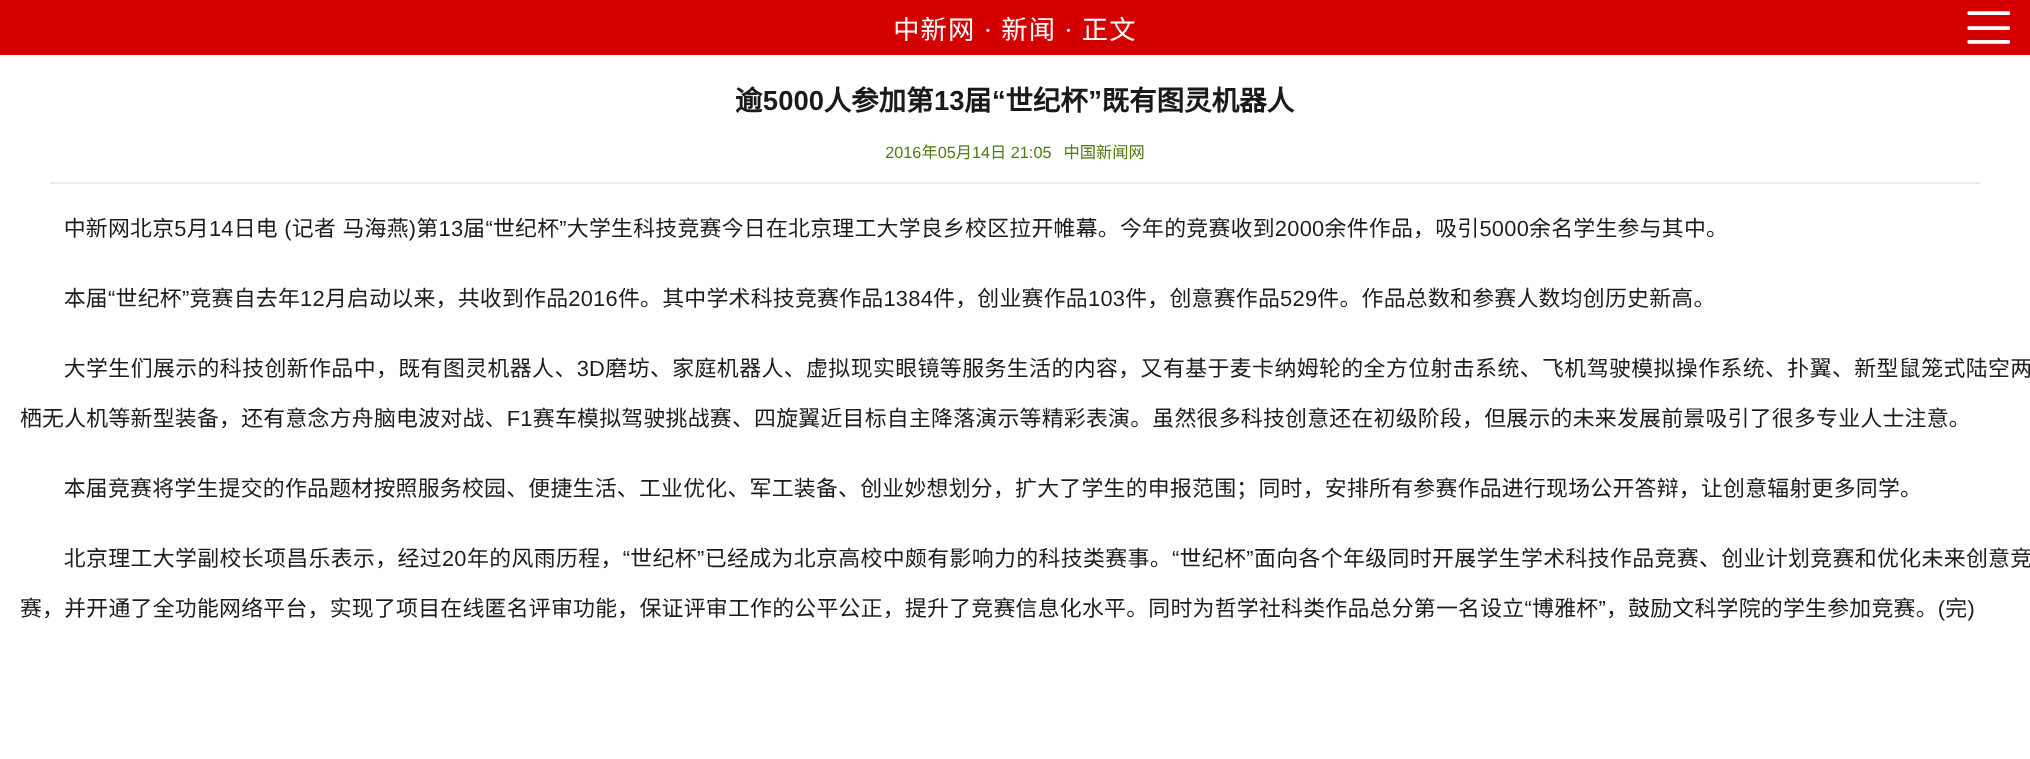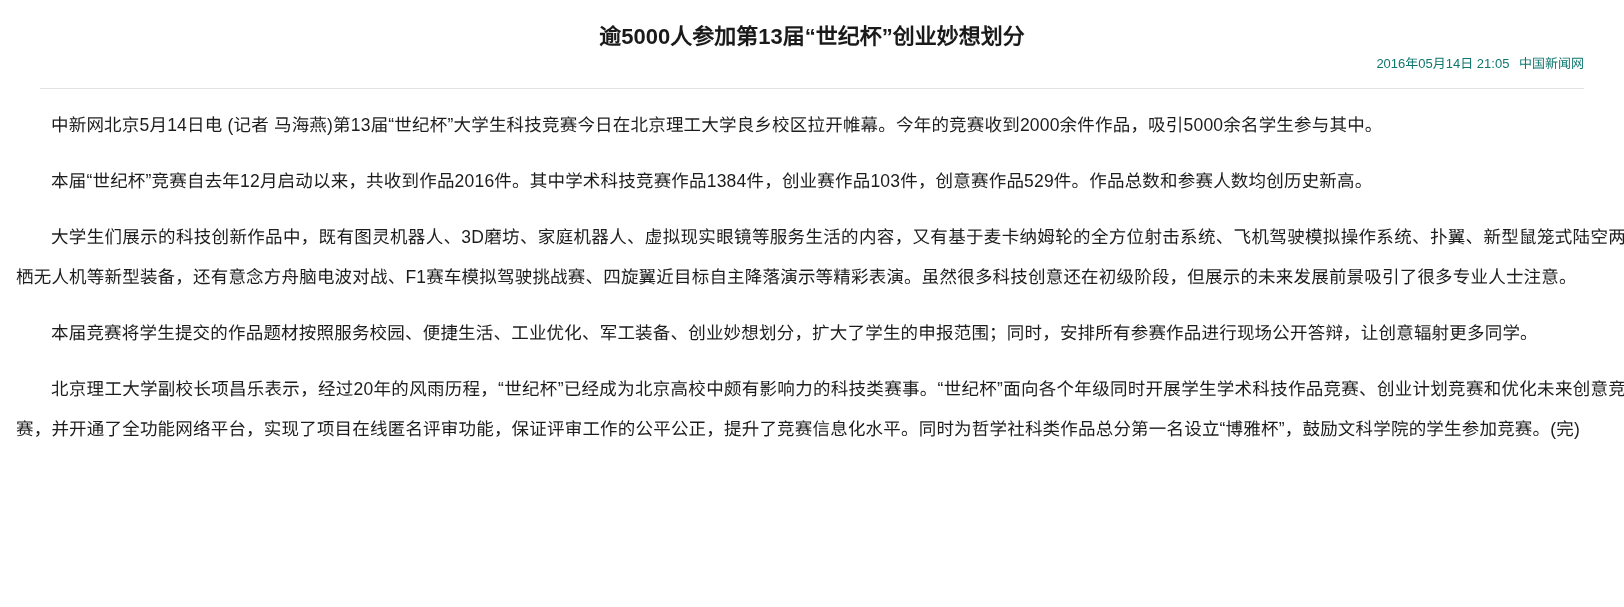--- a/index.html
+++ b/index.html
@@ -69,24 +69,24 @@
   .article-title {
     font-size: 22px;
     font-weight: bold;
     color: #1a1a1a;
     font-family: "Liberation Sans", "DejaVu Sans", sans-serif;
     line-height: 1.4;
     margin: 0;
   }
 
   .article-meta {
+    margin-top: 14px;
     font-size: 13px;
-    color: #0f766e;
+    color: #4d7c0f;
     font-family: "Liberation Sans", "DejaVu Sans", sans-serif;
-    text-align: right;
   }
   .article-meta .meta-source { margin-left: 6px; }
 
   .divider {
     margin-top: 16px;
     border-top: 1px solid #e2e2e2;
     width: 100%;
   }
 
   
@@ -113,23 +113,31 @@
   .article-body-inner {
     width: 1610px;
     margin-left: -14px;
   }
 </style>
 </head>
 <body>
 
 <div class="page">
 
+  <div class="topbar">
+    <div class="topbar-title">中新网 · 新闻 · 正文</div>
+    <div class="menu-button">
+      <span></span>
+      <span></span>
+      <span></span>
+    </div>
+  </div>
 
   <div class="article-head">
-    <h1 class="article-title">逾5000人参加第13届“世纪杯”创业妙想划分</h1>
+    <h1 class="article-title">逾5000人参加第13届“世纪杯”既有图灵机器人</h1>
     <div class="article-meta">
       <span>2016年05月14日 21:05</span>
       <span class="meta-source">中国新闻网</span>
     </div>
     <div class="divider"></div>
   </div>
 
   <div class="article-body">
     <div class="article-body-inner">
       <p class="para">中新网北京5月14日电 (记者 马海燕)第13届“世纪杯”大学生科技竞赛今日在北京理工大学良乡校区拉开帷幕。今年的竞赛收到2000余件作品，吸引5000余名学生参与其中。</p>

